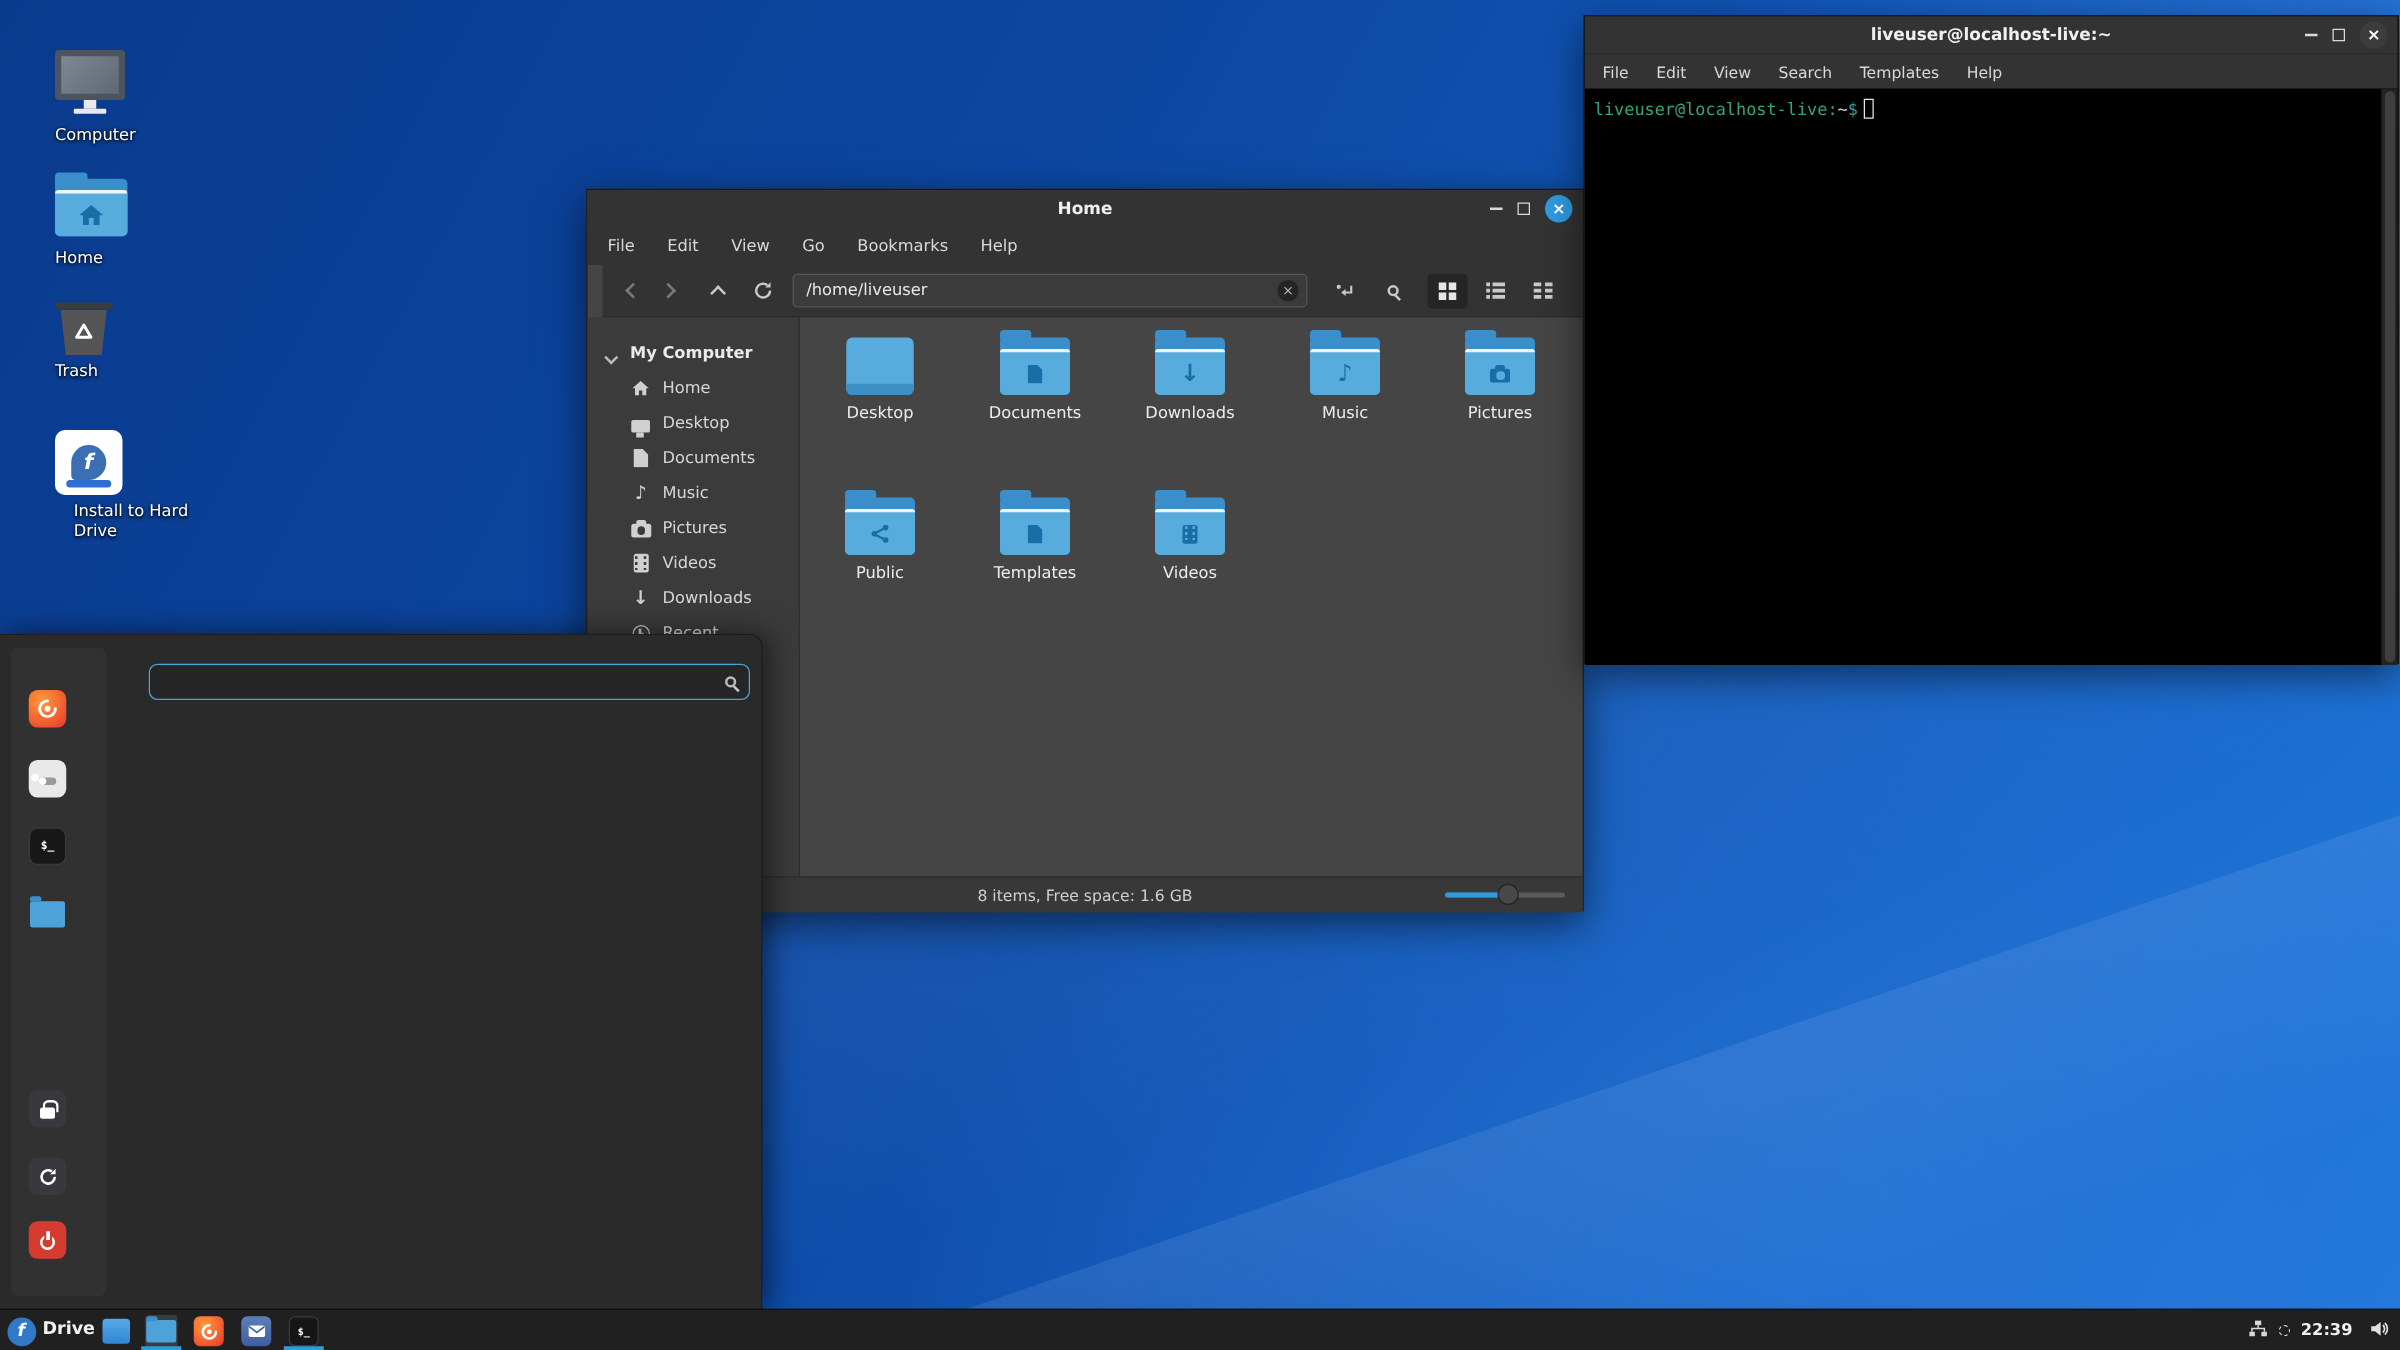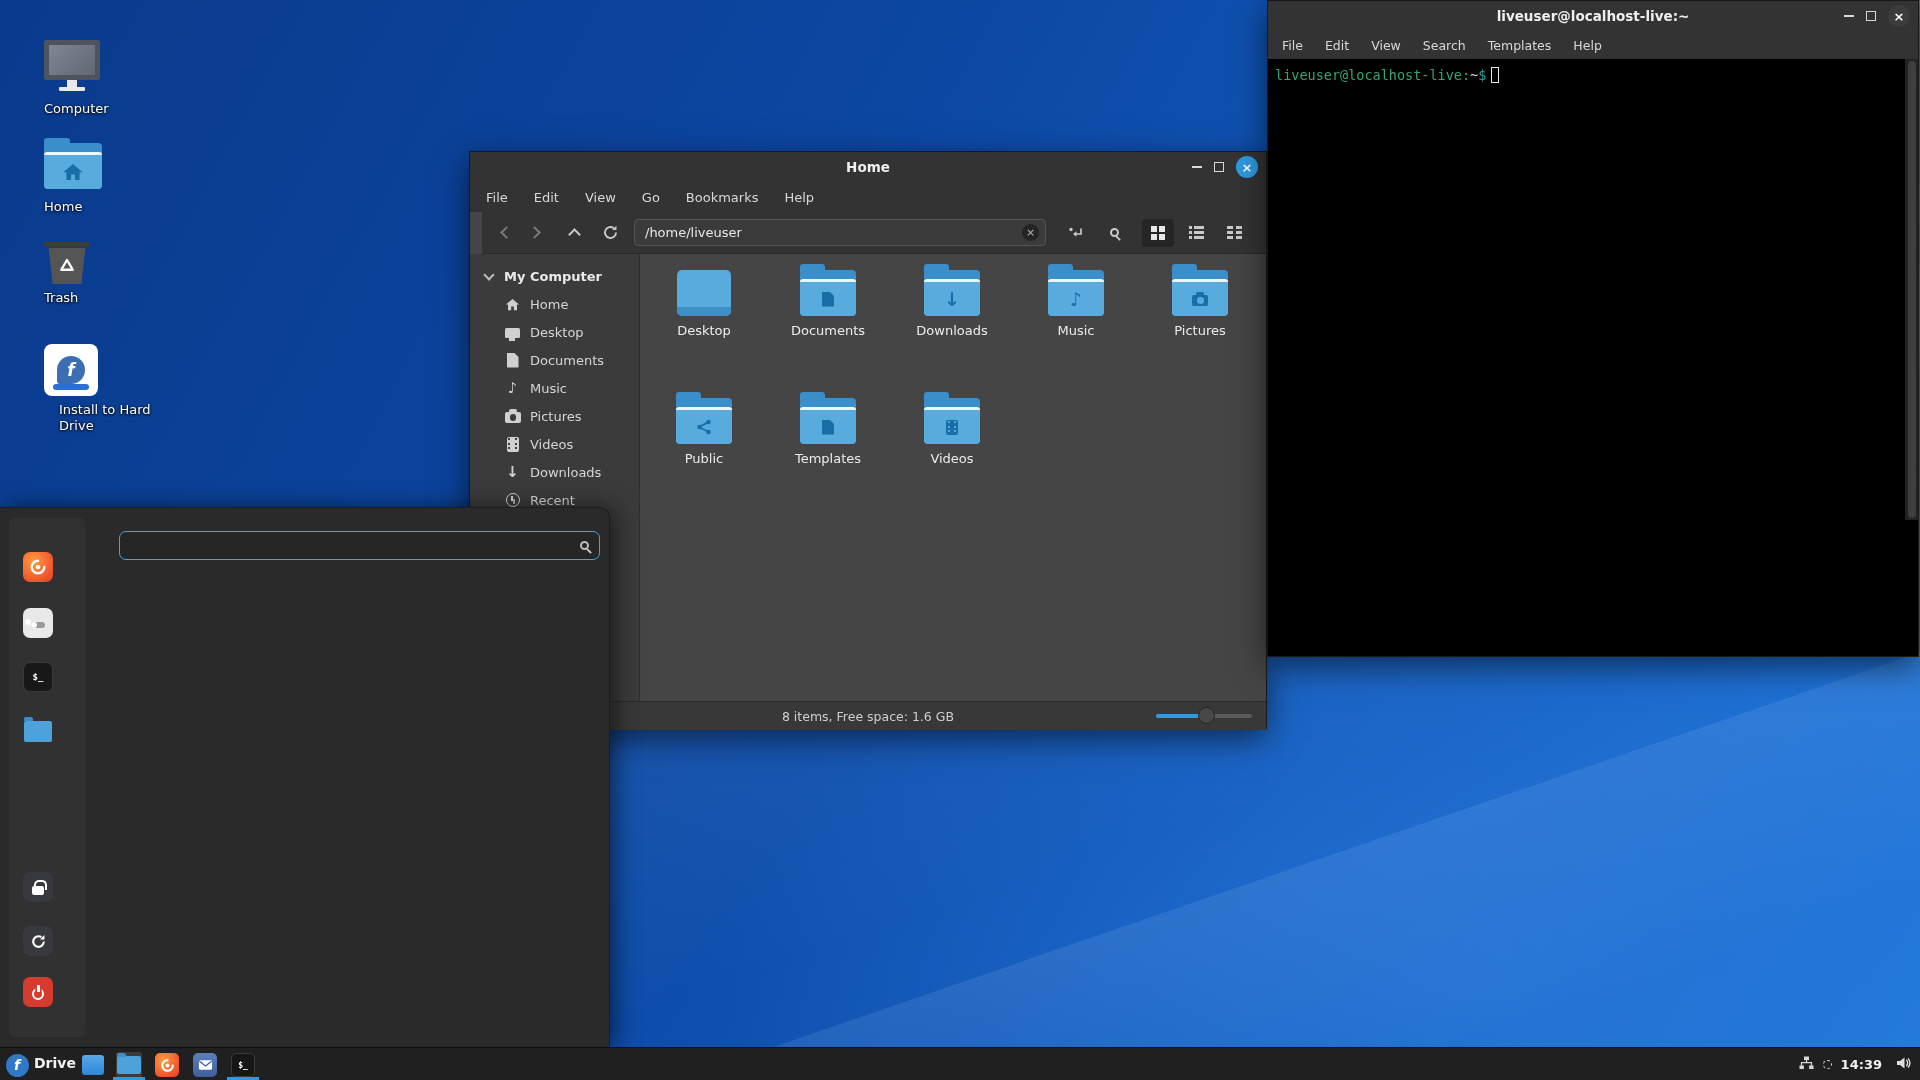--- a/index.html
+++ b/index.html
@@ -71,21 +71,21 @@
   .i-grid4::before { content:''; position:absolute; width:6px; height:6px; background:#e6e6e6; box-shadow:8px 0 0 #e6e6e6, 0 8px 0 #e6e6e6, 8px 8px 0 #e6e6e6; }
   .i-listv { width:15px; height:13px; position:relative; }
   .i-listv::before { content:''; position:absolute; top:0; left:0; width:3px; height:3px; background:#c9c9c9; box-shadow:0 5px 0 #c9c9c9, 0 10px 0 #c9c9c9; }
   .i-listv::after { content:''; position:absolute; top:0; left:5px; width:10px; height:3px; background:#c9c9c9; box-shadow:0 5px 0 #c9c9c9, 0 10px 0 #c9c9c9; }
   .i-compact { width:15px; height:13px; position:relative; }
   .i-compact::before { content:''; position:absolute; top:0; left:0; width:6px; height:3px; background:#c9c9c9; box-shadow:0 5px 0 #c9c9c9, 0 10px 0 #c9c9c9; }
   .i-compact::after { content:''; position:absolute; top:0; left:9px; width:6px; height:3px; background:#c9c9c9; box-shadow:0 5px 0 #c9c9c9, 0 10px 0 #c9c9c9; }
 
   #fm .body { display:flex; height:447px; }
   #fm .sidebar { width:170px; background:#3b3b3b; border-right:1px solid #2e2e2e; padding-top:8px; color:#d6d6d6; }
-  .siderow { height:28px; display:flex; align-items:center; gap:9px; padding-left:34px; font-size:13px; }
+  .siderow { height:28px; display:flex; align-items:flex-end; gap:9px; padding-left:34px; font-size:13px; }
   .siderow.root { padding-left:10px; font-weight:bold; color:#eaeaea; gap:7px; }
   .sic { width:17px; display:flex; align-items:center; justify-content:center; color:#d0d0d0; --icon-bg:#3b3b3b; }
   .chev-dn { width:8px; height:8px; border-left:2px solid #bbb; border-bottom:2px solid #bbb; transform:rotate(-45deg); margin-top:-3px; }
 
   #fm .view { flex:1; background:#454545; position:relative; }
   .fitem { position:absolute; width:124px; text-align:center; }
   .fitem .flabel { margin-top:7px; font-size:13px; color:#ececec; }
   .gfolder { position:relative; width:56px; height:46px; margin:0 auto; }
   .gfolder .g-back { position:absolute; inset:0; background:#3a8ec9; border-radius:4px; }
   .gfolder .g-tab { position:absolute; left:0; top:-6px; width:25px; height:8px; background:#3a8ec9; border-radius:3px 3px 0 0; }
@@ -106,21 +106,21 @@
   .i-monf { width:15px; height:10px; background:currentColor; border-radius:1.5px; position:relative; margin-top:1px; }
   .i-monf::after { content:''; position:absolute; left:4px; bottom:-3.5px; width:6px; height:3.5px; background:currentColor; }
   .tglyph { font-size:15px; font-weight:bold; line-height:1; }
 
   #fm .statusbar { height:29px; background:#383838; border-top:1px solid #2c2c2c; position:relative; display:flex; align-items:center; justify-content:center; font-size:12.5px; color:#cfcfcf; }
   .zoomslider { position:absolute; right:14px; top:12px; width:96px; height:4px; border-radius:2px; background:#5b5b5b; }
   .zoomslider .zfill { position:absolute; left:0; top:0; bottom:0; width:50px; background:#2f9ae0; border-radius:2px; }
   .zoomslider .zknob { position:absolute; left:42px; top:-7px; width:17px; height:17px; border-radius:50%; background:#484848; border:1px solid #242424; }
 
   
-  #term { left:1267px; top:0; width:652px; height:657px; background:#000; }
+  #term { left:1267px; top:12px; width:652px; height:519px; background:#000; }
   #term .menubar { height:28px; gap:22px; padding-left:14px; font-size:12.5px; }
   #term .tcontent { position:relative; height:461px; background:#000; padding:8px 0 0 7px; font-family:"DejaVu Sans Mono","Liberation Mono",monospace; font-size:13.5px; }
   .p-green { color:#33a673; } .p-gray { color:#cfcfcf; } .p-teal { color:#2aa198; }
   .cursor { display:inline-block; width:8px; height:16px; border:1px solid #e8e8e8; vertical-align:-3px; margin-left:5px; }
   .tscroll { position:absolute; right:0; top:0; bottom:0; width:13px; background:#232323; }
   .tscroll .handle { position:absolute; left:2.5px; right:2.5px; top:2px; bottom:2px; background:#3f3f3f; border-radius:4px; }
 
   
   #appmenu { position:absolute; left:0; top:507px; width:610px; height:541px; background:#2a2a2a; border:1px solid #1d1d1d; border-left:none; border-radius:0 10px 0 0; box-shadow:6px 0 22px rgba(0,0,0,.5); }
   .strip { position:absolute; left:9px; top:10px; bottom:10px; width:76px; background:#313131; border-radius:6px; }
@@ -539,21 +539,21 @@
     <div class="tray">
       <span>
         <svg width="17" height="16" viewBox="0 0 16 16">
             <rect x="5.5" y="1.5" width="5" height="3.6" fill="#d8d8d8"></rect>
             <path d="M8 5.1 v2.6 M3 10.4 V7.7 h10 v2.7" stroke="#d8d8d8" stroke-width="1.2" fill="none"></path>
             <rect x="1" y="10.4" width="4.4" height="3.6" fill="#d8d8d8"></rect>
             <rect x="10.6" y="10.4" width="4.4" height="3.6" fill="#d8d8d8"></rect>
           </svg>
       </span>
       <span><span class="sun"></span></span>
-      <span class="clocktxt">14:39</span>
+      <span class="clocktxt">22:39</span>
       <span>
         <svg width="17" height="16" viewBox="0 0 16 16">
             <path d="M1.5 6 h3 L9 2.5 v11 L4.5 10 h-3 z" fill="#e0e0e0"></path>
             <path d="M10.8 5 a4 4 0 0 1 0 6 M12.4 3.4 a6.2 6.2 0 0 1 0 9.2" stroke="#e0e0e0" stroke-width="1.4" fill="none"></path>
           </svg>
       </span>
     </div>
   </div>
 </div>
 

